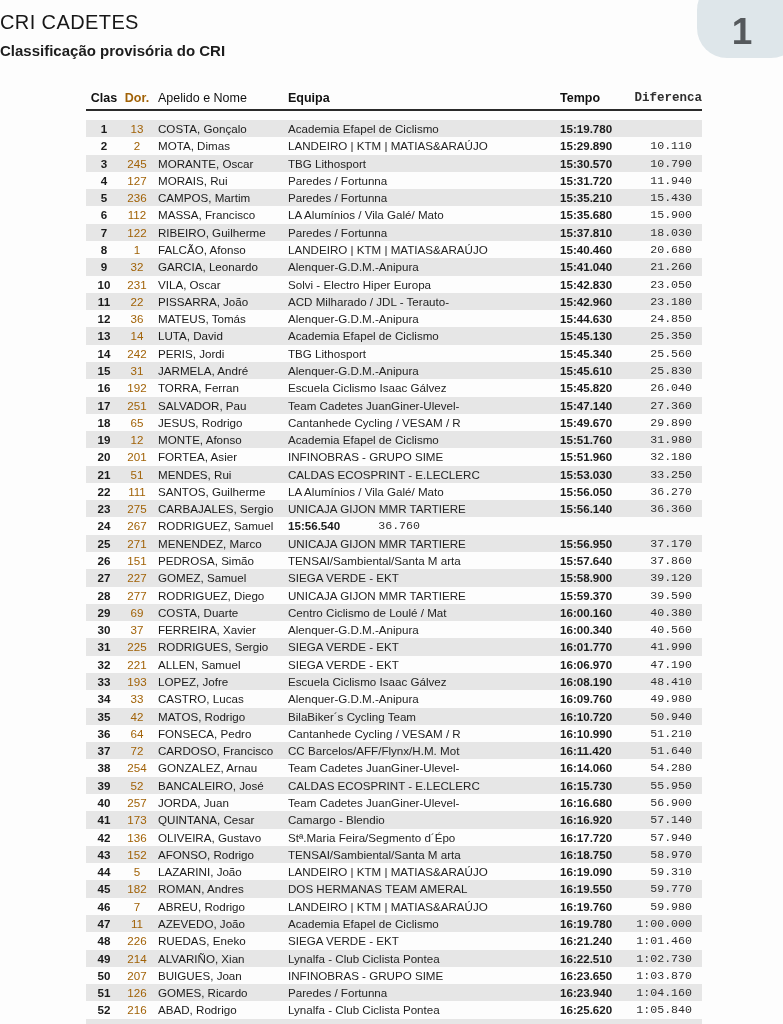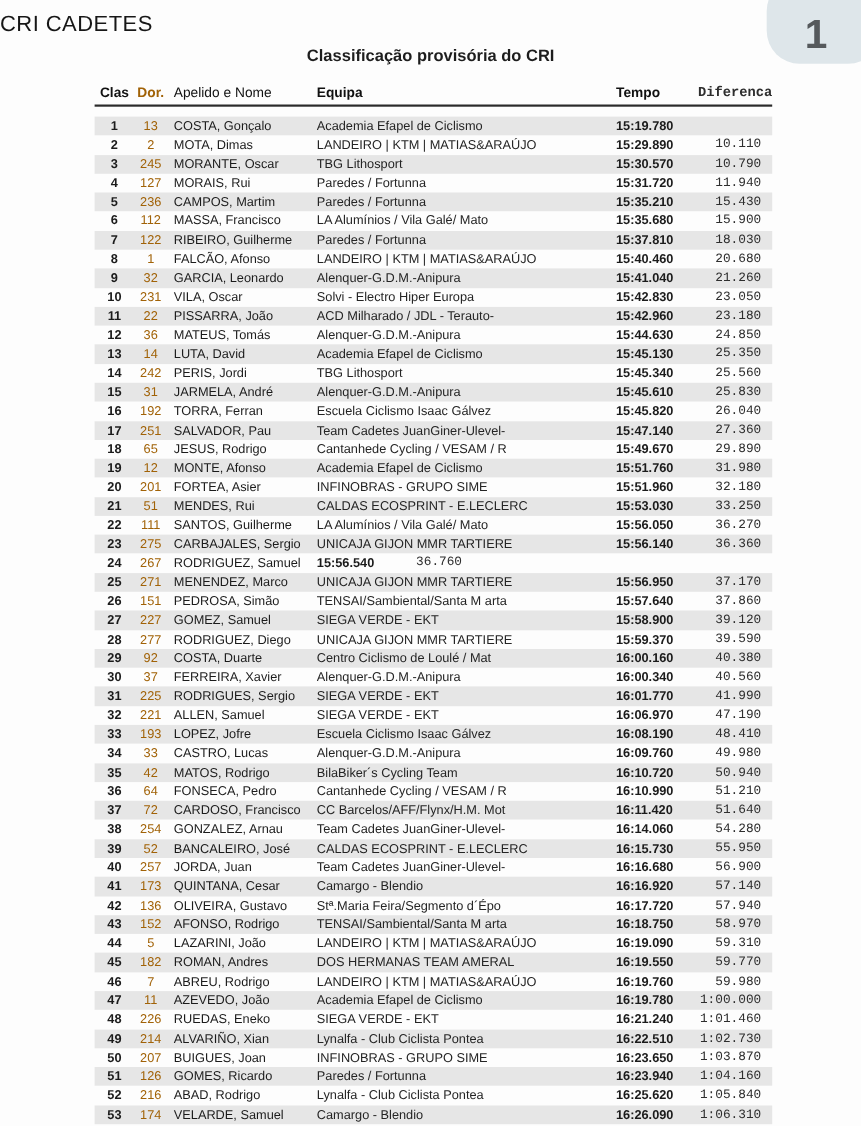--- a/index.html
+++ b/index.html
@@ -8,24 +8,24 @@
     font-family:"Liberation Sans",sans-serif;color:#1b1b1b;
   }
   .page-badge{
     position:absolute;top:-20px;right:-18px;width:104px;height:78px;
     background:var(--badge,#dee6ea);border-radius:30px;
     display:flex;align-items:flex-end;justify-content:center;
     box-sizing:border-box;padding:0 14px 8px 0;
   }
   .page-badge span{font-size:37px;font-weight:bold;color:#55595c;line-height:1;}
   .doc-title{margin:11px 0 0;text-align:left;font-size:20px;font-weight:normal;letter-spacing:.4px;color:#171717;}
-  .doc-subtitle{margin:8px 0 0;text-align:center;font-size:15px;font-weight:bold;color:#1d1d1d;}
+  .doc-subtitle{margin:8px 0 0;text-align:left;font-size:15px;font-weight:bold;color:#1d1d1d;}
   .table{position:absolute;left:86px;top:77px;width:616px;}
   .thead{display:flex;align-items:flex-end;font-size:12.5px;font-weight:bold;
-    border-bottom:2px solid #2b2b2b;padding-bottom:4px;color:#111;}
+    border-bottom:2px solid #2b2b2b;padding-bottom:4px;color:#111;margin-top:14px;}
   .tbody{margin-top:9px;}
   .row{display:flex;height:17.29px;align-items:center;font-size:11.6px;line-height:17.29px;white-space:nowrap;}
   .row:nth-child(odd){background:var(--stripe,#e6e6e6);}
   .cell{overflow:hidden;box-sizing:border-box;}
   .c-clas{width:36px;text-align:center;font-weight:bold;}
   .c-dor{width:30px;text-align:center;color:#a16207;}
   .c-name{width:136px;padding-left:6px;font-weight:normal;}
   .c-team{width:272px;color:#242424;}
   .c-tempo{width:58px;text-align:left;font-weight:bold;padding-right:5px;}
   .c-dif{width:84px;text-align:right;color:#2e2e2e;font-family:Liberation Mono, monospace;}
@@ -271,21 +271,21 @@
         <div class="row">
           <div class="cell c-clas">28</div>
           <div class="cell c-dor">277</div>
           <div class="cell c-name">RODRIGUEZ, Diego</div>
           <div class="cell c-team">UNICAJA GIJON MMR TARTIERE</div>
           <div class="cell c-tempo">15:59.370</div>
           <div class="cell c-dif">39.590</div>
         </div>
         <div class="row">
           <div class="cell c-clas">29</div>
-          <div class="cell c-dor">92</div>
+          <div class="cell c-dor">69</div>
           <div class="cell c-name">COSTA, Duarte</div>
           <div class="cell c-team">Centro Ciclismo de Loulé / Mat</div>
           <div class="cell c-tempo">16:00.160</div>
           <div class="cell c-dif">40.380</div>
         </div>
         <div class="row">
           <div class="cell c-clas">30</div>
           <div class="cell c-dor">37</div>
           <div class="cell c-name">FERREIRA, Xavier</div>
           <div class="cell c-team">Alenquer-G.D.M.-Anipura</div>

